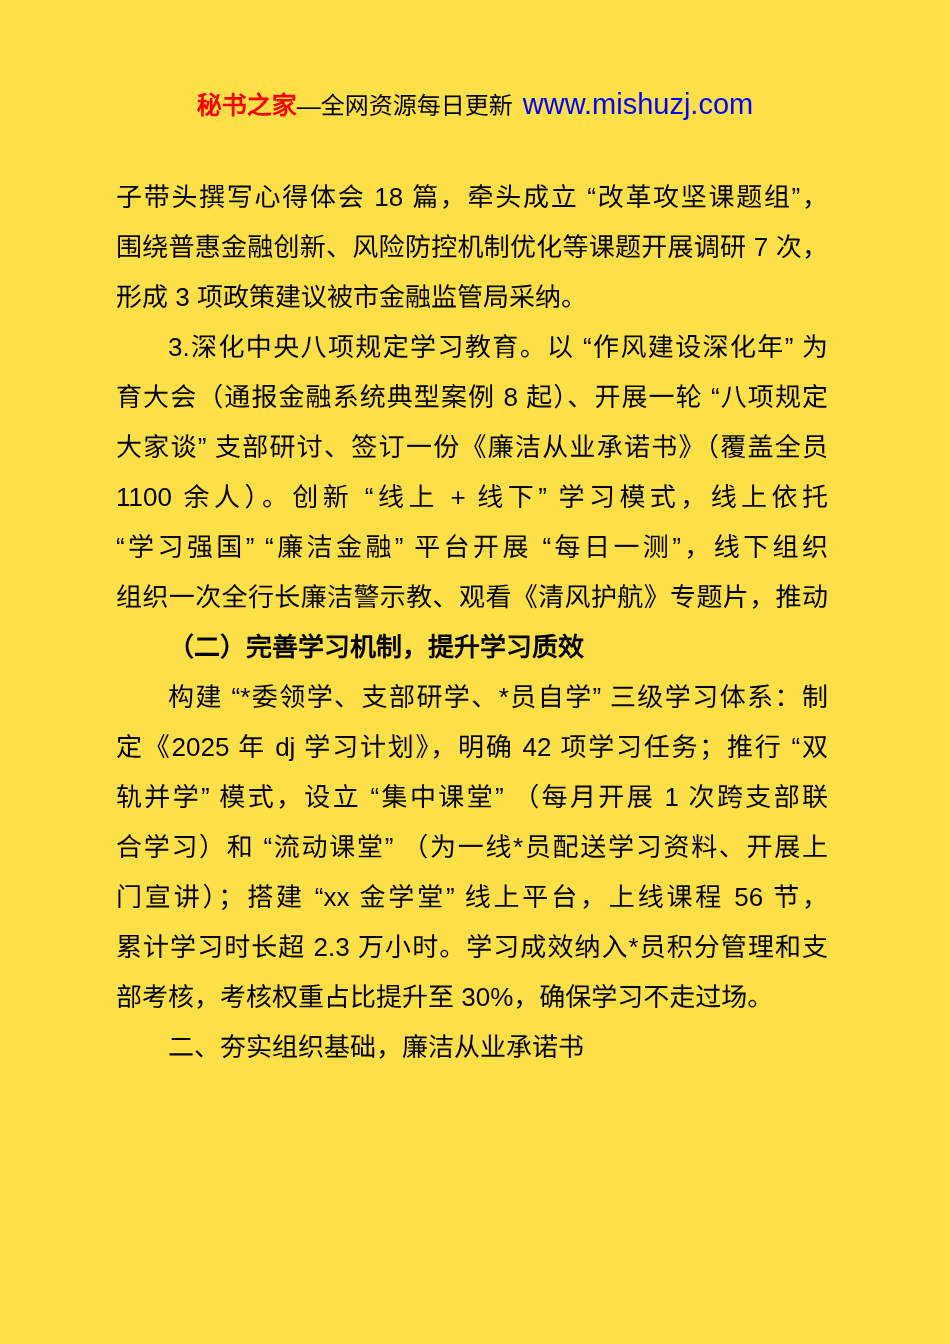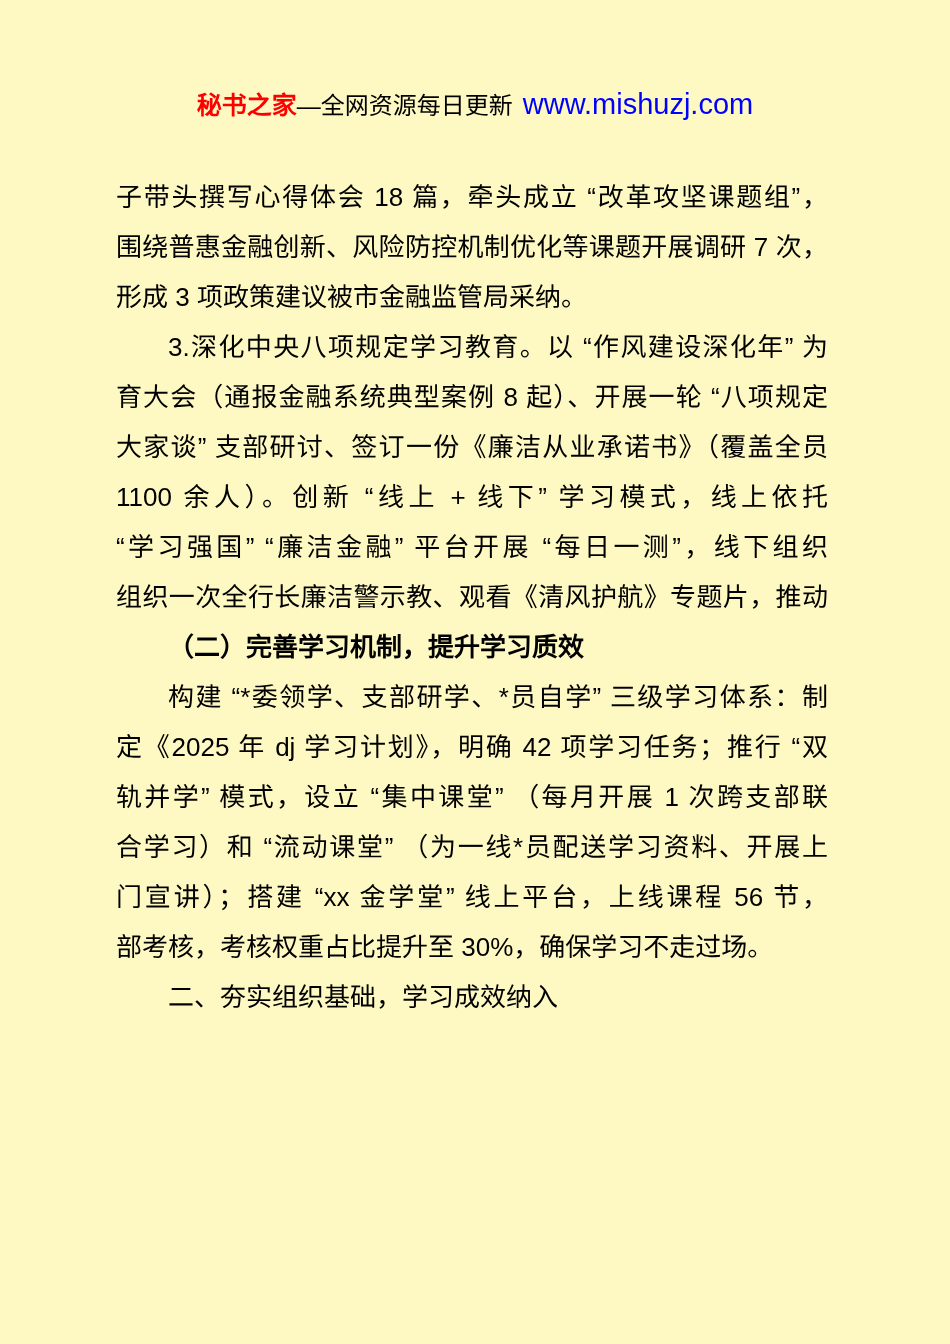--- a/index.html
+++ b/index.html
@@ -1,20 +1,20 @@
 <!DOCTYPE html>
 <html lang="zh-CN"><head>
 <meta charset="utf-8">
 <style>
   html, body { margin: 0; padding: 0; background: #ffffff; }
   .page {
     position: relative;
     width: 950px;
     height: 1344px;
-    background: #fef9c3;
+    background: #fde047;
     overflow: hidden;
     font-family: "Liberation Sans", sans-serif;
     color: #000000;
   }
   .header {
     position: absolute;
     top: 84px;
     left: 0;
     width: 100%;
     text-align: center;
@@ -78,16 +78,17 @@
       <div class="line body justify">大家谈” 支部研讨、签订一份《廉洁从业承诺书》（覆盖全员</div>
       <div class="line body justify">1100 余人）。创新 “线上 + 线下” 学习模式，线上依托</div>
       <div class="line body justify">“学习强国” “廉洁金融” 平台开展 “每日一测”，线下组织</div>
       <div class="line body justify">组织一次全行长廉洁警示教、观看《清风护航》专题片，推动</div>
       <div class="line heading2 indent">（二）完善学习机制，提升学习质效</div>
       <div class="line body justify indent">构建 “*委领学、支部研学、*员自学” 三级学习体系：制</div>
       <div class="line body justify">定《2025 年 dj 学习计划》，明确 42 项学习任务；推行 “双</div>
       <div class="line body justify">轨并学” 模式，设立 “集中课堂” （每月开展 1 次跨支部联</div>
       <div class="line body justify">合学习）和 “流动课堂” （为一线*员配送学习资料、开展上</div>
       <div class="line body justify">门宣讲）；搭建 “xx 金学堂” 线上平台，上线课程 56 节，</div>
+      <div class="line body justify">累计学习时长超 2.3 万小时。学习成效纳入*员积分管理和支</div>
       <div class="line body">部考核，考核权重占比提升至 30%，确保学习不走过场。</div>
-      <div class="line heading1 indent">二、夯实组织基础，学习成效纳入</div>
+      <div class="line heading1 indent">二、夯实组织基础，廉洁从业承诺书</div>
     </div>
 </div>
 
 </body></html>

